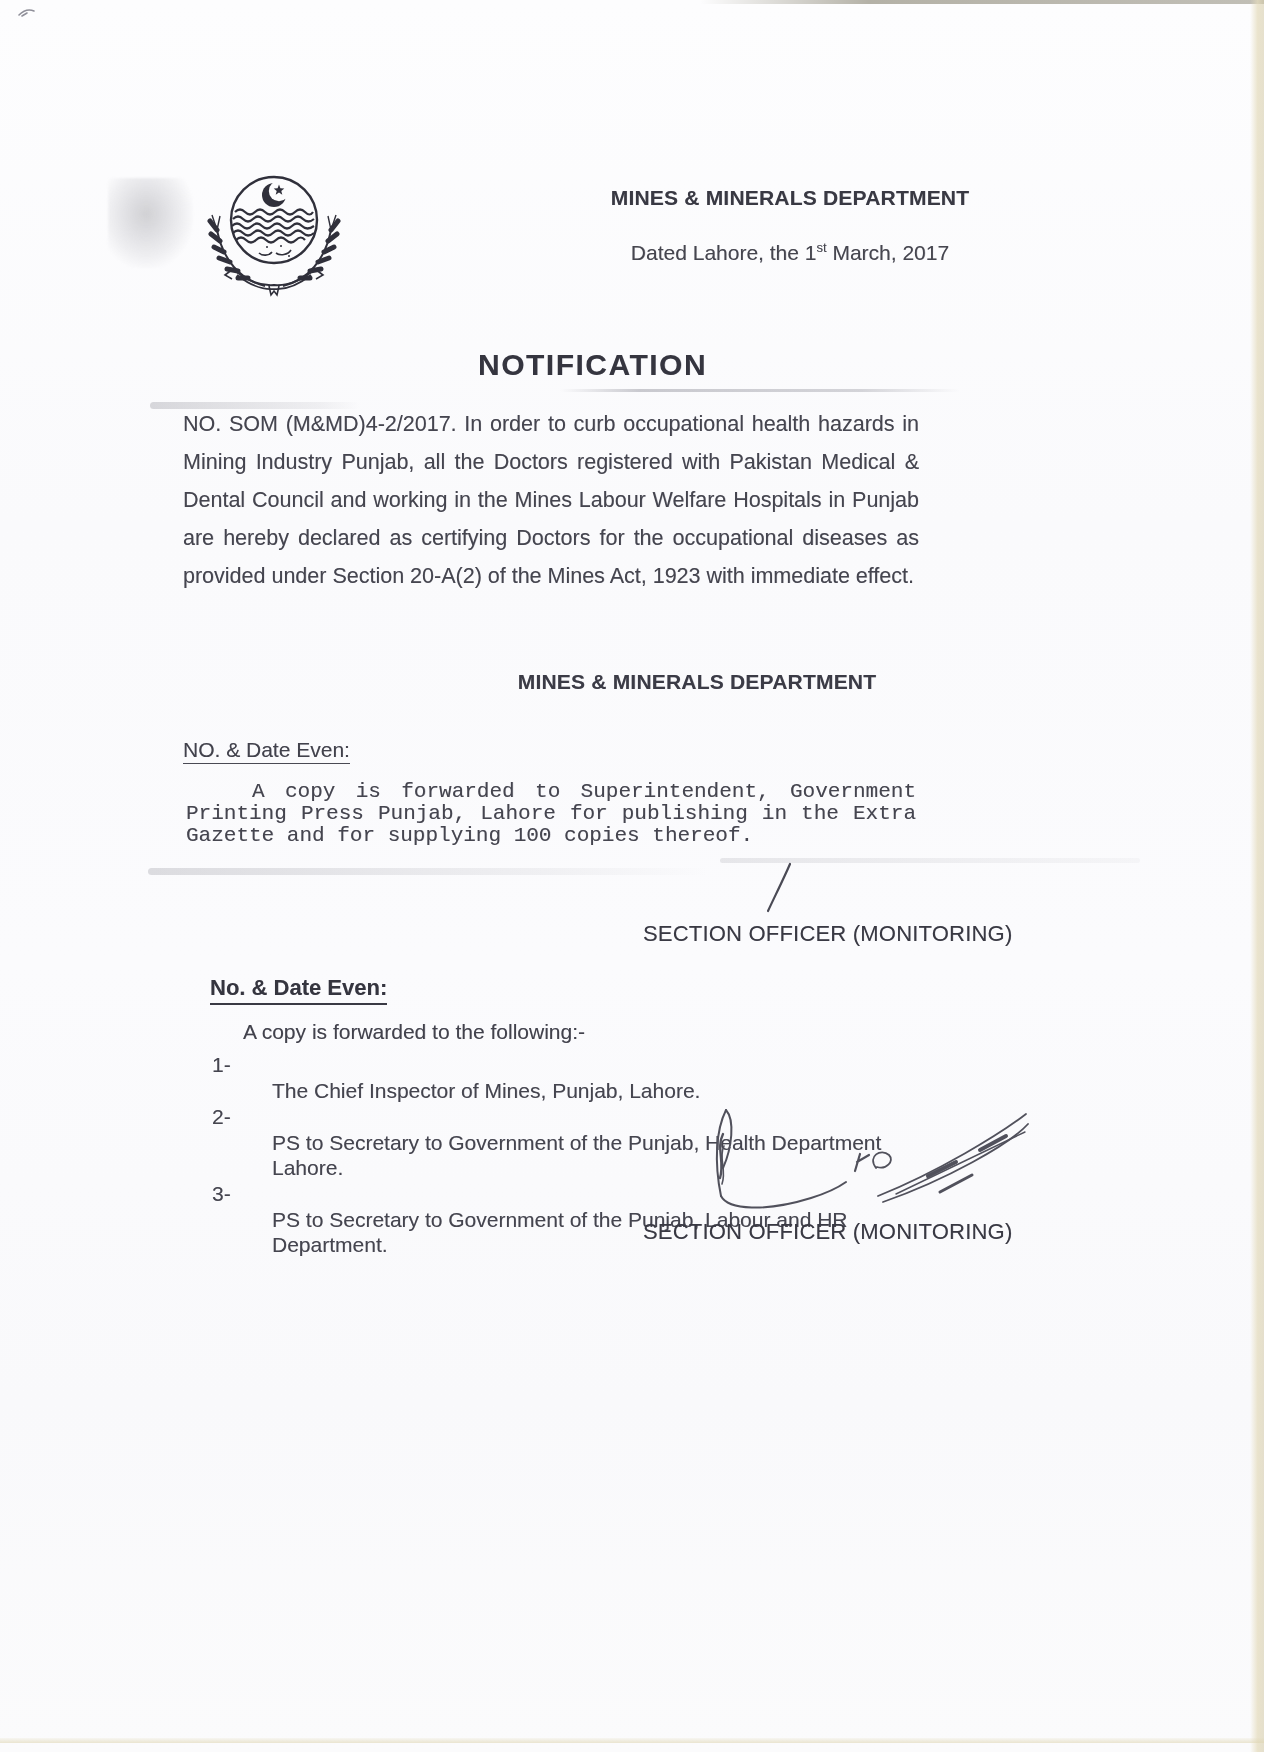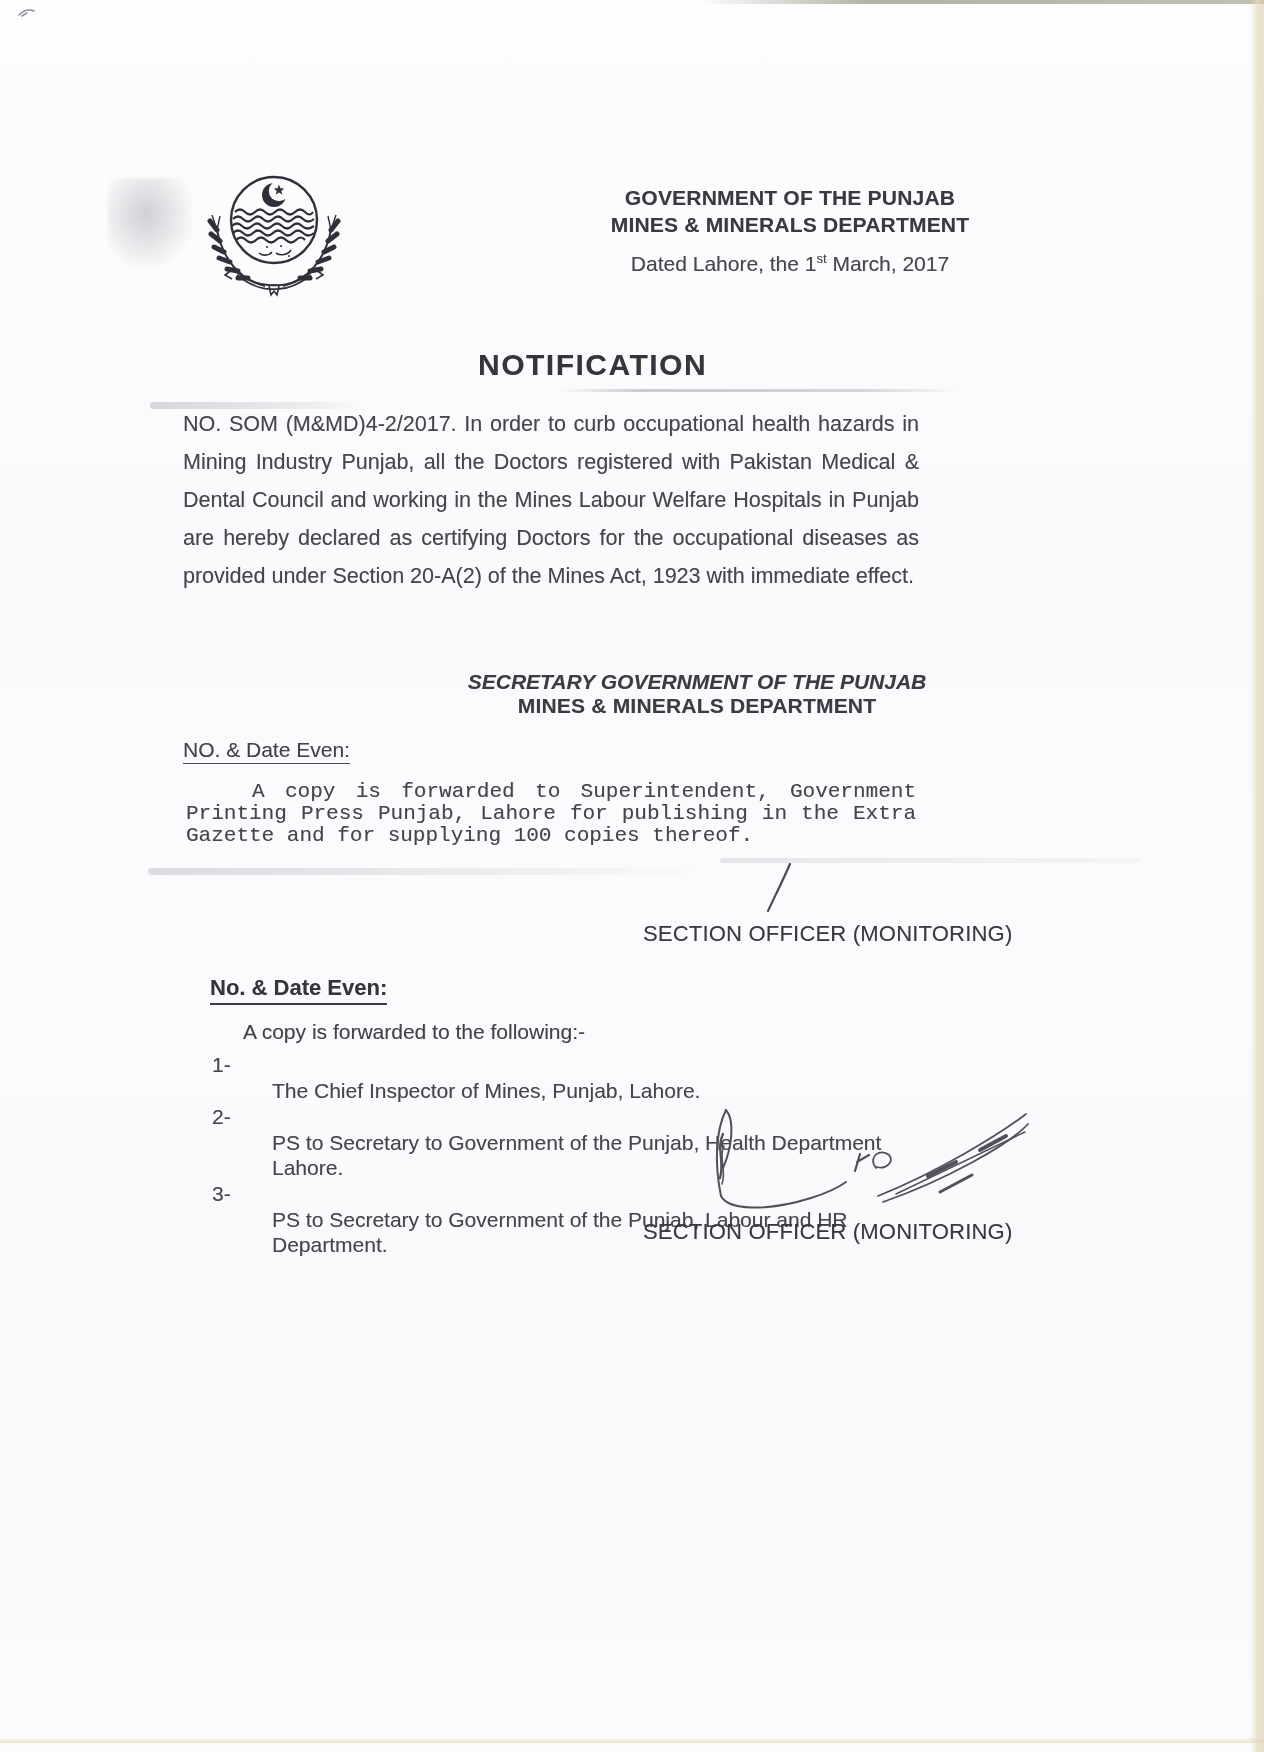--- a/index.html
+++ b/index.html
@@ -29,21 +29,21 @@
     background:linear-gradient(90deg,rgba(130,130,140,.26),rgba(140,140,150,.10) 70%,transparent);}
   .crease-d{position:absolute;left:720px;top:858px;width:420px;height:5px;border-radius:3px;
     background:linear-gradient(90deg,rgba(135,135,145,.18),rgba(135,135,145,.05));}
   .smudge-emblem{position:absolute;left:108px;top:178px;width:85px;height:90px;
     background:radial-gradient(ellipse at 45% 40%,rgba(110,110,120,.30),rgba(130,130,140,.10) 55%,transparent 75%);
     filter:blur(1px);}
   .penmark-topleft{position:absolute;left:16px;top:6px;width:26px;height:14px;}
   
   .hdr-block{left:560px;top:184px;width:460px;text-align:center;}
   .hdr-line{font-weight:bold;font-size:21px;line-height:27px;color:#393943;letter-spacing:.2px;}
-  .hdr-date{margin-top:13px;font-size:21px;color:#46464f;}
+  .hdr-date{margin-top:29px;font-size:21px;color:#46464f;}
   .hdr-date sup{font-size:13px;}
   
   .doc-title{left:478px;top:348px;font-size:30px;font-weight:bold;letter-spacing:1.5px;color:#35353f;text-align:center;}
   
   .para-main{left:183px;top:405px;width:736px;font-size:21.5px;line-height:38px;
     text-align:justify;color:#45454f;}
   .sig-block{left:395px;top:670px;width:604px;text-align:center;line-height:24px;}
   .sig-line1{font-weight:bold;font-style:italic;font-size:21px;color:#3b3b46;}
   .sig-line2{font-weight:bold;font-size:21px;color:#3b3b46;letter-spacing:.2px;}
   .ref1{left:183px;top:738px;font-size:21px;border-bottom:1.6px solid #4a4a54;padding-bottom:1px;}
@@ -109,31 +109,29 @@
       <path d="M38 101 l-8 6 l7 4 M120 101 l8 6 l-7 4" stroke-width="1.6"></path>
       <path d="M74 118 l2 9 l3 -4 l3 4 l2 -9" stroke-width="1.6"></path>
     </g>
 
     <circle cx="79" cy="27" r="12" fill="#30303b"></circle>
     <circle cx="84" cy="23" r="10.2" fill="#fcfcfd"></circle>
     <polygon fill="#30303b" points="84,16.5 85.4,20.2 89.3,20.4 86.3,22.9 87.3,26.7 84,24.5 80.7,26.7 81.7,22.9 78.7,20.4 82.6,20.2"></polygon>
   </svg>
 
   <div class="t hdr-block">
-    <div class="hdr-line">GOVERNMENT OF THE PUNJAB</div>
     <div class="hdr-line">MINES &amp; MINERALS DEPARTMENT</div>
     <div class="hdr-date"><span>Dated Lahore, the 1</span><sup>st</sup><span> March, 2017</span></div>
   </div>
 
   <div class="t doc-title">NOTIFICATION</div>
 
   <div class="t para-main">NO. SOM (M&amp;MD)4-2/2017. In order to curb occupational health hazards in Mining Industry Punjab, all the Doctors registered with Pakistan Medical &amp; Dental Council and working in the Mines Labour Welfare Hospitals in Punjab are hereby declared as certifying Doctors for the occupational diseases as provided under Section 20-A(2) of the Mines Act, 1923 with immediate effect.</div>
 
   <div class="t sig-block">
-    <div class="sig-line1">SECRETARY GOVERNMENT OF THE PUNJAB</div>
     <div class="sig-line2">MINES &amp; MINERALS DEPARTMENT</div>
   </div>
 
   <div class="t ref1">NO. &amp; Date Even:</div>
 
   <div class="t para-fwd">A copy is forwarded to Superintendent, Government Printing Press Punjab, Lahore for publishing in the Extra Gazette and for supplying 100 copies thereof.</div>
 
   <svg style="left:758px;top:860px;" width="40" height="56" viewBox="0 0 40 56">
     <path d="M32 4 C26 18 16 38 10 51" stroke="#4a4a55" stroke-width="2.2" fill="none" stroke-linecap="round"></path>
   </svg>

